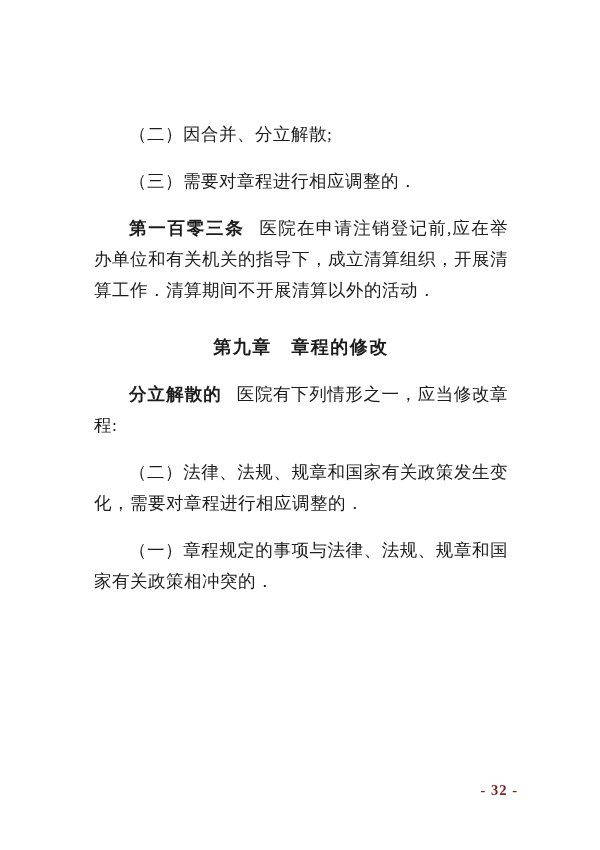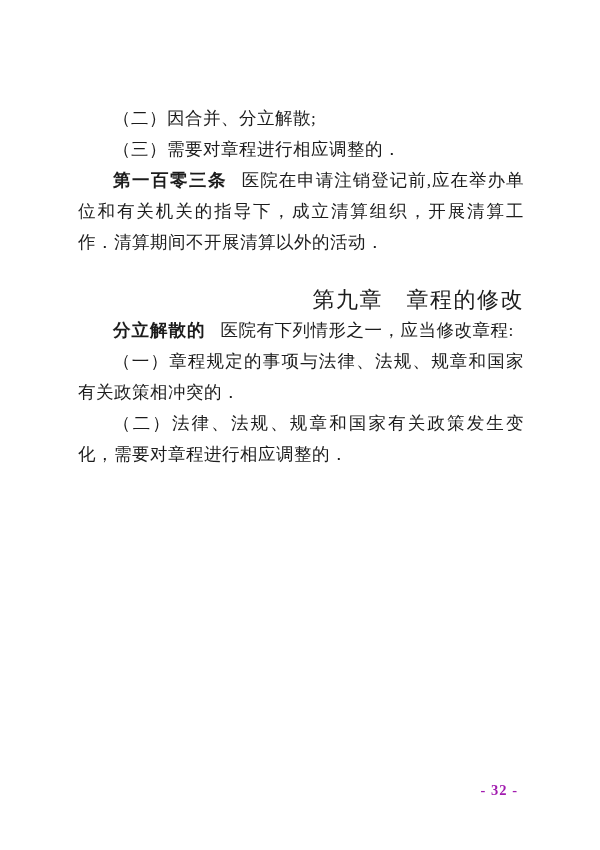--- a/index.html
+++ b/index.html
@@ -16,52 +16,52 @@
     font-family: "Liberation Serif", "DejaVu Serif", serif;
     color: #1c1c1c;
   }
   .content {
     position: absolute;
     left: 78px;
     top: 103px;
     width: 446px;
   }
   .para {
-    margin: 0;
+    margin: 16px;
     font-size: 17.5px;
     line-height: 31px;
     text-align: justify;
     text-justify: inter-ideograph;
     text-indent: 2em;
     letter-spacing: 0.5px;
     word-break: break-all;
   }
   .article-number {
     font-weight: bold;
     margin-right: 0.85em;
     letter-spacing: 1px;
   }
   .chapter-heading {
     margin: 26px 0 0 0;
-    font-size: 22px;
+    font-size: 18px;
     line-height: 31px;
-    font-weight: normal;
-    text-align: right;
+    font-weight: bold;
+    text-align: center;
     text-indent: 0;
     letter-spacing: 1.5px;
   }
   .page-number {
     position: absolute;
     top: 780px;
     right: 82px;
     font-size: 14.5px;
     line-height: 20px;
     font-weight: bold;
     letter-spacing: 1px;
-    color: #a21caf;
+    color: #7f1d1d;
   }
 </style>
 </head>
 <body>
 
 <div class="page">
   <div class="content">
 
     <p class="para">
       <span>（二）因合并、分立解散;</span>
@@ -77,23 +77,23 @@
 
 
 
     <h2 class="para chapter-heading">第九章　章程的修改</h2>
 
     <p class="para">
       <b class="article-number">分立解散的</b><span>医院有下列情形之一，应当修改章程:</span>
     </p>
 
     <p class="para">
-      <span>（一）章程规定的事项与法律、法规、规章和国家有关政策相冲突的．</span>
+      <span>（二）法律、法规、规章和国家有关政策发生变化，需要对章程进行相应调整的．</span>
     </p>
 
     <p class="para">
-      <span>（二）法律、法规、规章和国家有关政策发生变化，需要对章程进行相应调整的．</span>
+      <span>（一）章程规定的事项与法律、法规、规章和国家有关政策相冲突的．</span>
     </p>
 
   </div>
 
   <div class="page-number">- 32 -</div>
 </div>
 
 </body></html>

